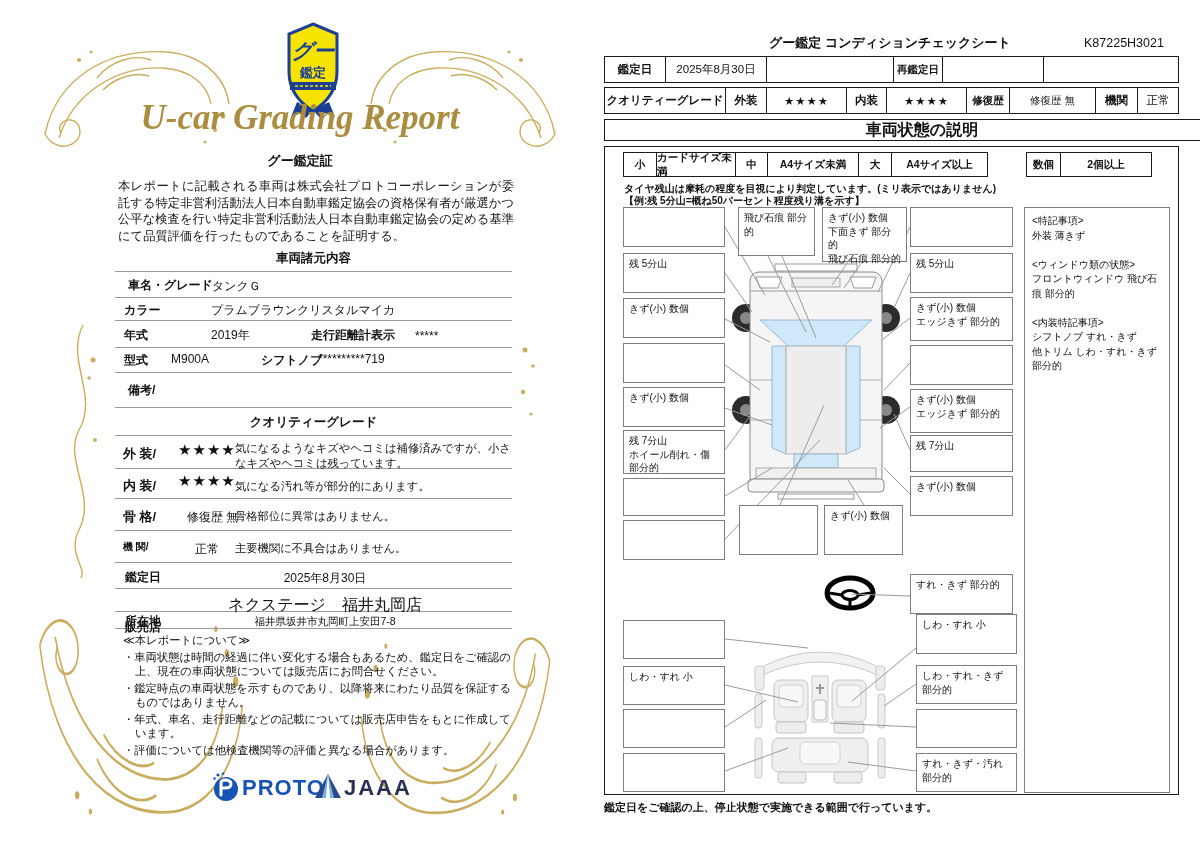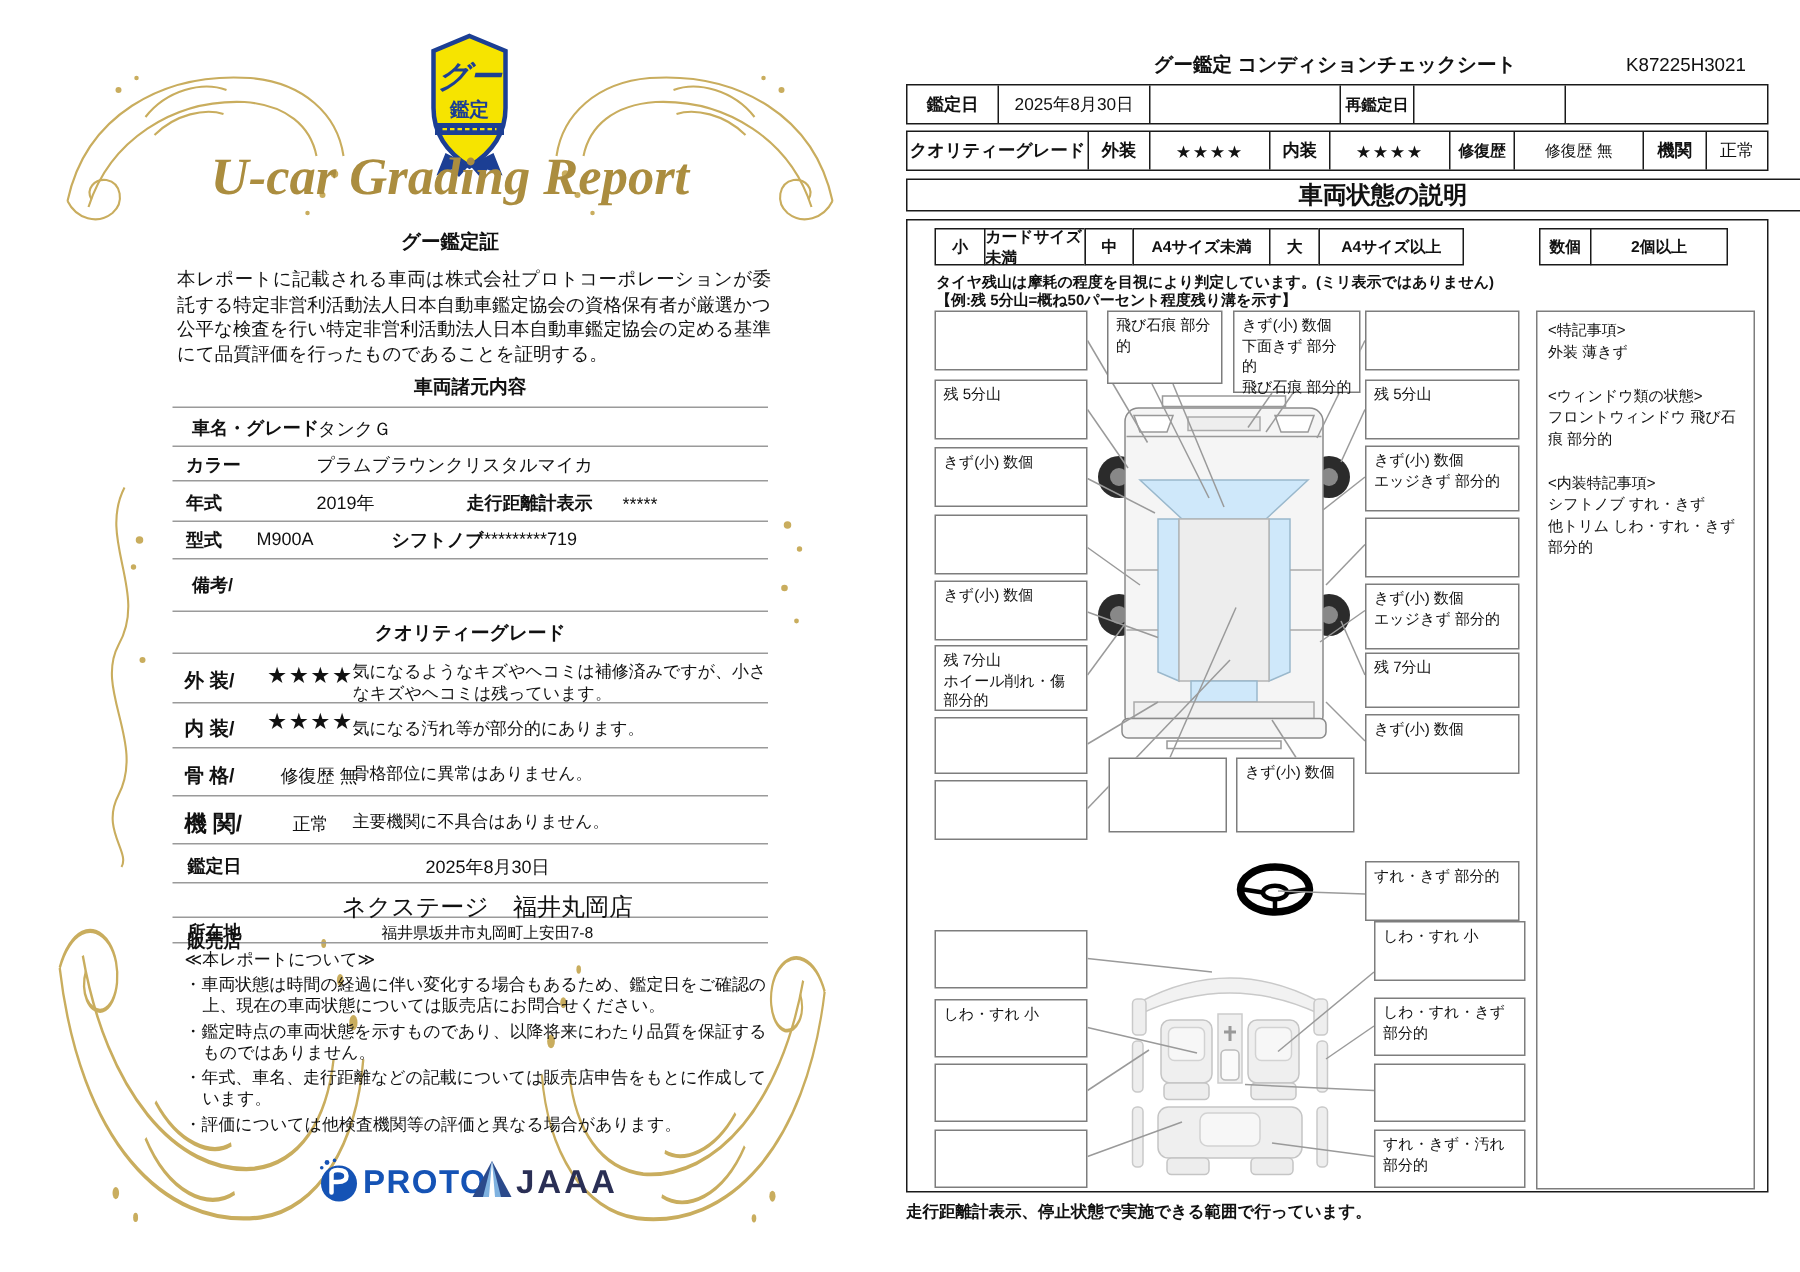--- a/index.html
+++ b/index.html
@@ -130,21 +130,21 @@
     <div class="lp-desc" style="left:200px;top:441px;width:278px">気になるようなキズやヘコミは補修済みですが、小さなキズやヘコミは残っています。</div>
 
     <div class="lp-lbl" style="left:88px;top:477px;font-size:13px">内 装/</div>
     <div class="abs stars" style="left:143px;top:472px">★★★★</div>
     <div class="lp-desc" style="left:200px;top:479px;width:278px">気になる汚れ等が部分的にあります。</div>
 
     <div class="lp-lbl" style="left:88px;top:508px;font-size:13px">骨 格/</div>
     <div class="abs" style="left:152px;top:509px;font-size:12px">修復歴 無</div>
     <div class="lp-desc" style="left:200px;top:509px;width:278px">骨格部位に異常はありません。</div>
 
-    <div class="lp-lbl" style="left:88px;top:540px;font-size:15px">機 関/</div>
+    <div class="lp-lbl" style="left:88px;top:540px;font-size:10px">機 関/</div>
     <div class="abs" style="left:160px;top:541px;font-size:12px">正常</div>
     <div class="lp-desc" style="left:200px;top:541px;width:278px">主要機関に不具合はありません。</div>
 
     <div class="lp-lbl" style="left:90px;top:569px">鑑定日</div>
     <div class="abs" style="left:150px;top:570px;width:280px;text-align:center;font-size:12px">2025年8月30日</div>
     <div class="lp-lbl" style="left:90px;top:619px">販売店</div>
     <div class="abs" style="left:150px;top:595px;width:280px;text-align:center;font-size:16px">ネクステージ　福井丸岡店</div>
     <div class="lp-lbl" style="left:90px;top:613px">所在地</div>
     <div class="abs" style="left:150px;top:615px;width:280px;text-align:center;font-size:10.5px">福井県坂井市丸岡町上安田7-8</div>
 
@@ -197,21 +197,21 @@
       <div class="cell" style="width:42px;font-weight:bold">機関</div>
       <div class="cell" style="flex:1">正常</div>
     </div>
 
     <div class="hrow" style="left:4px;top:119px;width:636px;height:22px;align-items:center;justify-content:center;font-weight:bold;font-size:16px;">車両状態の説明</div>
 
     <div class="abs" style="left:4px;top:146px;width:575px;height:649px;border:1.5px solid #1a1a1a;box-sizing:border-box;background:#fff;"></div>
 
     <div class="abs" style="left:24px;top:152px;display:flex;height:25px;">
       <div class="legend-cell" style="width:34px">小</div>
-      <div class="legend-cell" style="width:68px">カードサイズ未満</div>
+      <div class="legend-cell" style="width:80px">カードサイズ未満</div>
       <div class="legend-cell" style="width:33px">中</div>
       <div class="legend-cell" style="width:92px">A4サイズ未満</div>
       <div class="legend-cell" style="width:34px">大</div>
       <div class="legend-cell" style="width:97px">A4サイズ以上</div>
     </div>
     <div class="abs" style="left:427px;top:152px;display:flex;height:25px;">
       <div class="legend-cell" style="width:35px">数個</div>
       <div class="legend-cell" style="width:92px">2個以上</div>
     </div>
 
@@ -354,15 +354,15 @@
     <div class="abox" style="left:424px;top:207px;width:146px;height:586px;font-size:10px;line-height:1.45;padding:6px 7px;">&lt;特記事項&gt;
 外装 薄きず
 
 &lt;ウィンドウ類の状態&gt;
 フロントウィンドウ 飛び石痕 部分的
 
 &lt;内装特記事項&gt;
 シフトノブ すれ・きず
 他トリム しわ・すれ・きず 部分的</div>
 
-    <div class="abs" style="left:4px;top:800px;font-size:11px;font-weight:bold;">走行距離計表示、停止状態で実施できる範囲で行っています。</div>
+    <div class="abs" style="left:4px;top:800px;font-size:11px;font-weight:bold;">鑑定日をご確認の上、停止状態で実施できる範囲で行っています。</div>
   </div>
 </div>
 
 </body></html>

